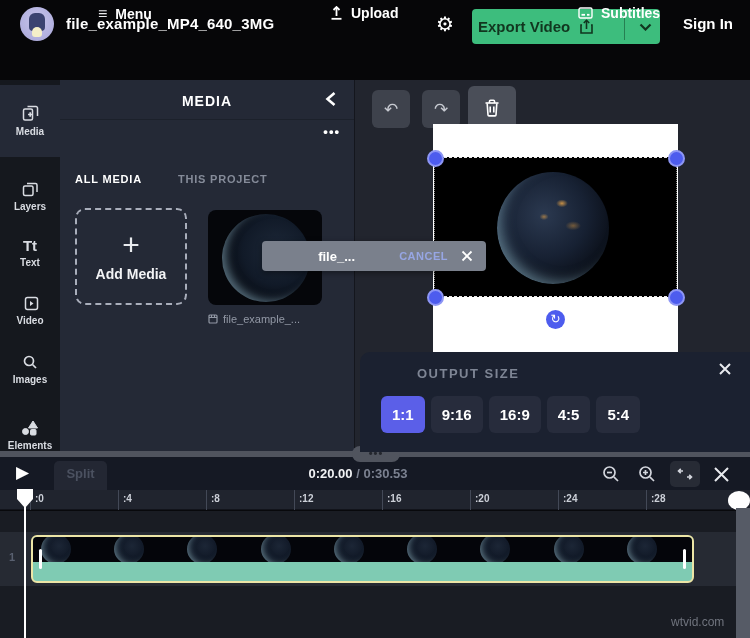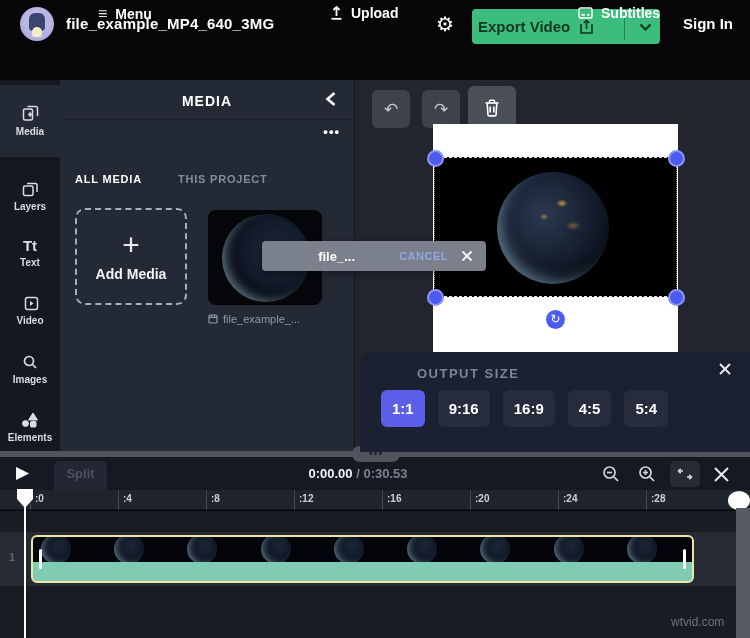--- a/index.html
+++ b/index.html
@@ -32,21 +32,21 @@
 
   
   .sidebar { left:0; top:80px; width:60px; height:372px; background:#15181e; }
   .side-item { width:60px; display:flex; flex-direction:column; align-items:center; justify-content:center; gap:4px; color:#d9dce2; font-size:10px; font-weight:bold; cursor:pointer; }
   .side-item svg { stroke:#d9dce2; }
   .si-media    { position:absolute; top:5px;   height:72px; background:#242936; width:60px; }
   .si-layers   { position:absolute; top:88px;  height:55px; }
   .si-text     { position:absolute; top:145px; height:55px; }
   .si-videos   { position:absolute; top:202px; height:55px; }
   .si-images   { position:absolute; top:262px; height:55px; }
-  .si-elements { position:absolute; top:320px; height:55px; }
+  .si-elements { position:absolute; top:328px; height:55px; }
 
   
   .media-panel { left:60px; top:80px; width:295px; height:372px; background:#242936; border-right:1px solid #14161d; }
   .mp-header { position:absolute; left:0; top:0; width:100%; height:40px; border-bottom:1px solid #1c212b; }
   .mp-title { position:absolute; left:0; top:13px; width:100%; text-align:center; color:#fff; font-size:14px; font-weight:bold; letter-spacing:1px; }
   .mp-collapse { position:absolute; right:12px; top:11px; width:18px; height:18px; }
   .mp-dots { position:absolute; right:14px; top:44px; color:#fff; font-size:13px; font-weight:bold; letter-spacing:1px; }
   .mp-tabs { position:absolute; left:15px; top:93px; display:flex; gap:36px; }
   .mp-tab { font-size:11px; font-weight:bold; letter-spacing:.8px; color:#858b99; cursor:pointer; }
   .mp-tab.active { color:#fff; }
@@ -82,21 +82,21 @@
   
   .toast { left:262px; top:241px; width:224px; height:30px; background:#7a808c; border-radius:4px; box-shadow:0 2px 6px rgba(0,0,0,.4); display:flex; align-items:center; z-index:30;text-align:center; }
   .toast-name { color:#fff; font-size:13px; font-weight:bold; padding-left:12px; flex:1; }
   .toast-cancel { color:#97a6e4; font-size:11px; font-weight:bold; letter-spacing:.5px; cursor:pointer; }
   .toast-x { width:38px; text-align:center; cursor:pointer; display:flex; justify-content:center; }
 
   
   .output-panel { left:360px; top:352px; width:390px; height:100px; background:#1b2130; border-radius:10px 0 0 0; z-index:20; }
   .op-title { position:absolute; left:21px; top:14px; color:#7e8594; font-size:13px; font-weight:bold; letter-spacing:1.5px;margin-left:36px; }
   .op-close { position:absolute; right:18px; top:10px; cursor:pointer; }
-  .op-row { position:absolute; left:21px; top:38px; display:flex; gap:13px; }
+  .op-row { position:absolute; left:21px; top:44px; display:flex; gap:6px; }
   .ratio-btn { height:37px; background:#272c3c; border-radius:6px; color:#fff; font-size:15px; font-weight:bold; display:flex; align-items:center; justify-content:center; padding:0 11px; cursor:pointer; }
   .ratio-btn.selected { background:#5b5fe8; }
 
   
   .splitter { left:0; top:451px; width:750px; height:6px; background:#50545e; z-index:15; }
   .split-pill { position:absolute; left:352px; top:-5px; width:48px; height:16px; background:#50545e; border-radius:8px; color:#23262d; font-size:11px; font-weight:bold; text-align:center; line-height:14px; letter-spacing:1px; cursor:row-resize; }
 
   
   .tl-toolbar { left:0; top:457px; width:750px; height:33px; background:#151924; }
   .play-btn { position:absolute; left:16px; top:5px; color:#fff; font-size:17px; cursor:pointer; }
@@ -321,21 +321,21 @@
 </div>
 
 <div class="abs splitter">
   <div class="split-pill">•••</div>
 </div>
 
 <div class="abs tl-toolbar">
   <div class="play-btn">▶</div>
   <div class="split-btn">Split</div>
   <div class="time-display">
-    <span class="time-cur">0:00.00</span><span class="time-sep"> / </span><span class="time-dur">0:30.53</span>
+    <span class="time-cur">0:20.00</span><span class="time-sep"> / </span><span class="time-dur">0:30.53</span>
   </div>
   <div class="tl-icon ic-zoomout">
     <svg width="18" height="18" viewBox="0 0 18 18" fill="none" stroke="#d3d6dd" stroke-width="1.7">
       <circle cx="7.5" cy="7.5" r="5.5"></circle>
         <path d="M11.8 11.8 L16 16"></path>
         <path d="M5 7.5 H10"></path>
     </svg>
   </div>
   <div class="tl-icon ic-zoomin">
     <svg width="18" height="18" viewBox="0 0 18 18" fill="none" stroke="#d3d6dd" stroke-width="1.7">

